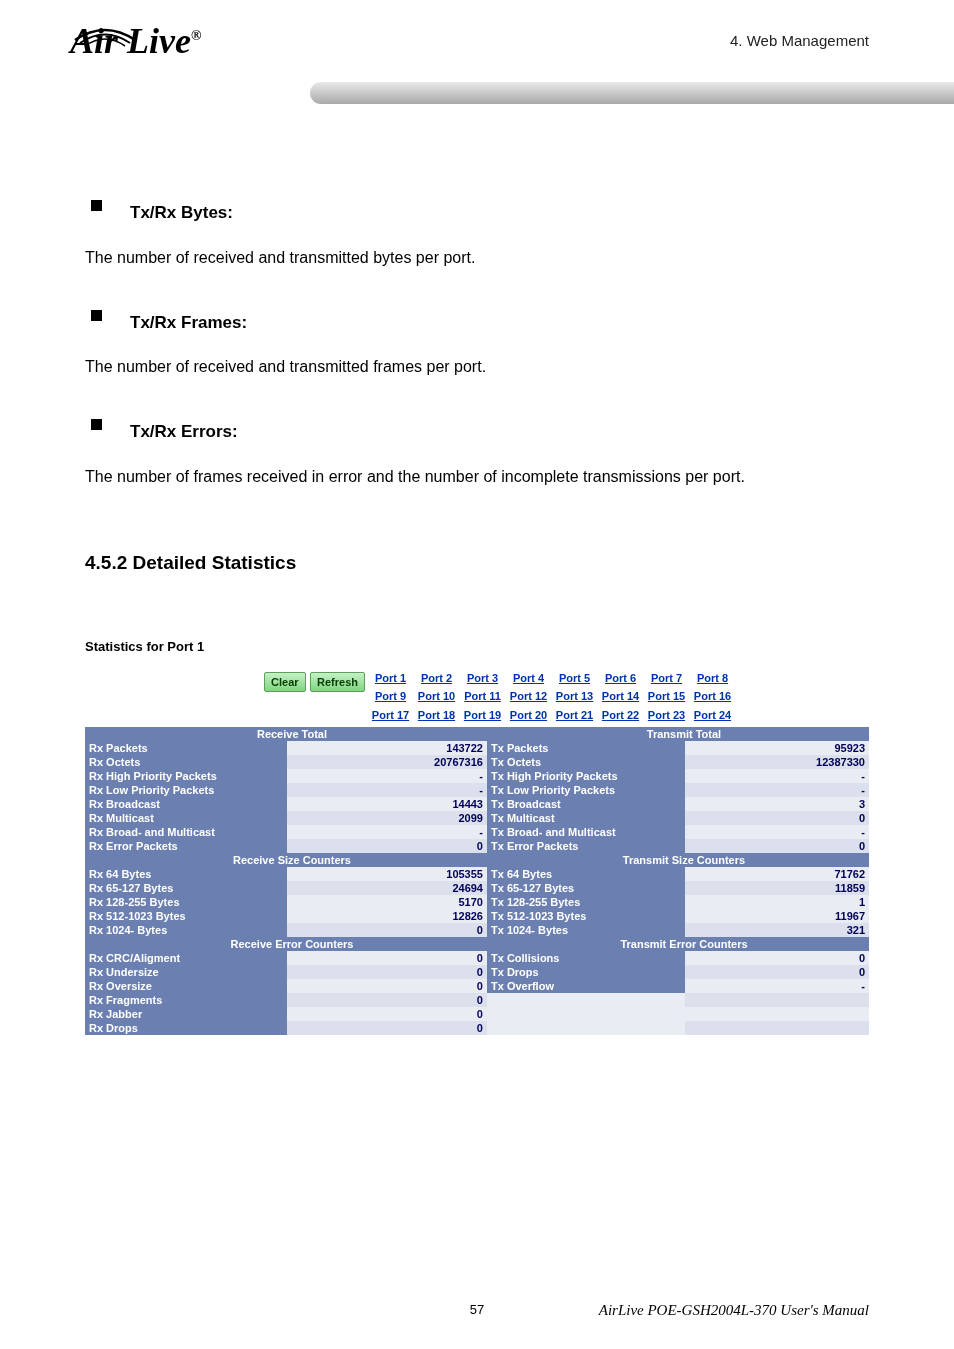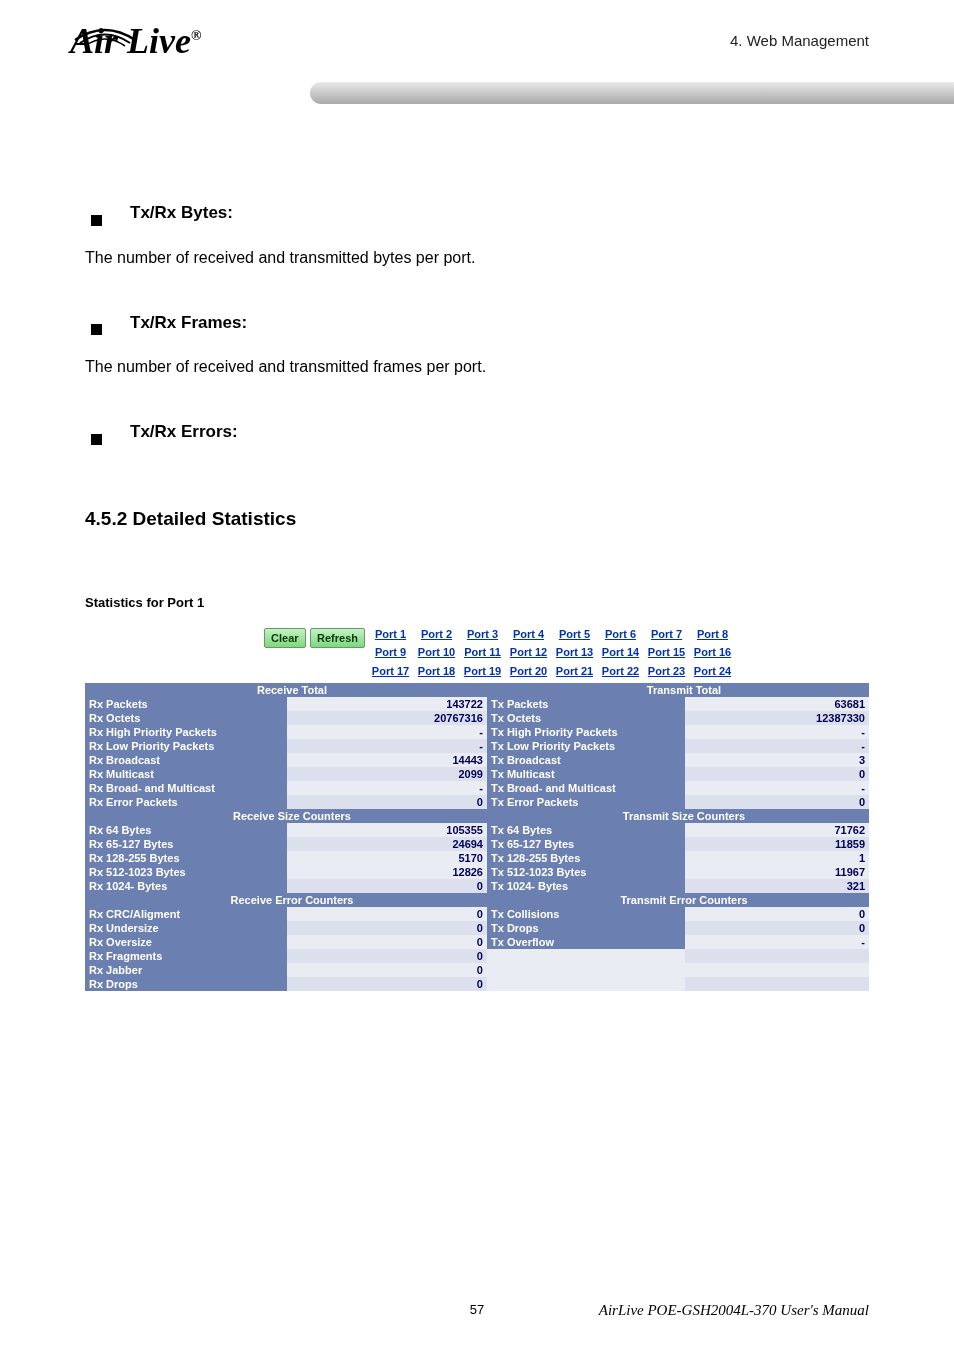--- a/index.html
+++ b/index.html
@@ -46,21 +46,21 @@
     background: linear-gradient(to bottom, #e9e9e9, #a9a9a9);
     border-radius: 14px 0 0 14px;
   }
   .content {
     padding: 50px 85px 0 85px;
     font-size: 16px;
     line-height: 1.5;
   }
   .bullet-row {
     display: flex;
-    align-items: flex-end;
+    align-items: flex-start;
     margin-bottom: 14px;
     margin-top: 30px;
   }
   .bullet {
     width: 11px;
     height: 11px;
     background: #000;
     margin-right: 28px;
     margin-left: 6px;
     flex-shrink: 0;
@@ -217,20 +217,21 @@
   <div class="bullet-row">
     <div class="bullet"></div>
     <div class="bullet-label">Tx/Rx Frames:</div>
   </div>
   <div class="para">The number of received and transmitted frames per port.</div>
 
   <div class="bullet-row">
     <div class="bullet"></div>
     <div class="bullet-label">Tx/Rx Errors:</div>
   </div>
+  <div class="para">The number of frames received in error and the number of incomplete transmissions per port.</div>
 
   <div class="subheading">4.5.2 Detailed Statistics</div>
 
   <div class="stats-wrapper">
     <div class="stats-title">Statistics for Port 1</div>
 
     <div style="display:flex;align-items:flex-start;">
       <div style="width:280px;text-align:right;">
         <span class="btn">Clear</span>
         <span class="btn">Refresh</span>
@@ -272,21 +273,21 @@
     <table class="stats-table">
       <tbody id="stats-body">
           <tr class="sec-header">
             <td colspan="2">Receive Total</td>
             <td colspan="2">Transmit Total</td>
           </tr>
           <tr>
             <td class="row-label">Rx Packets</td>
             <td class="row-val">143722</td>
             <td class="row-label-tx">Tx Packets</td>
-            <td class="row-val-r">63681</td>
+            <td class="row-val-r">95923</td>
           </tr>
           <tr class="alt">
             <td class="row-label">Rx Octets</td>
             <td class="row-val">20767316</td>
             <td class="row-label-tx">Tx Octets</td>
             <td class="row-val-r">12387330</td>
           </tr>
           <tr>
             <td class="row-label">Rx High Priority Packets</td>
             <td class="row-val">-</td>

